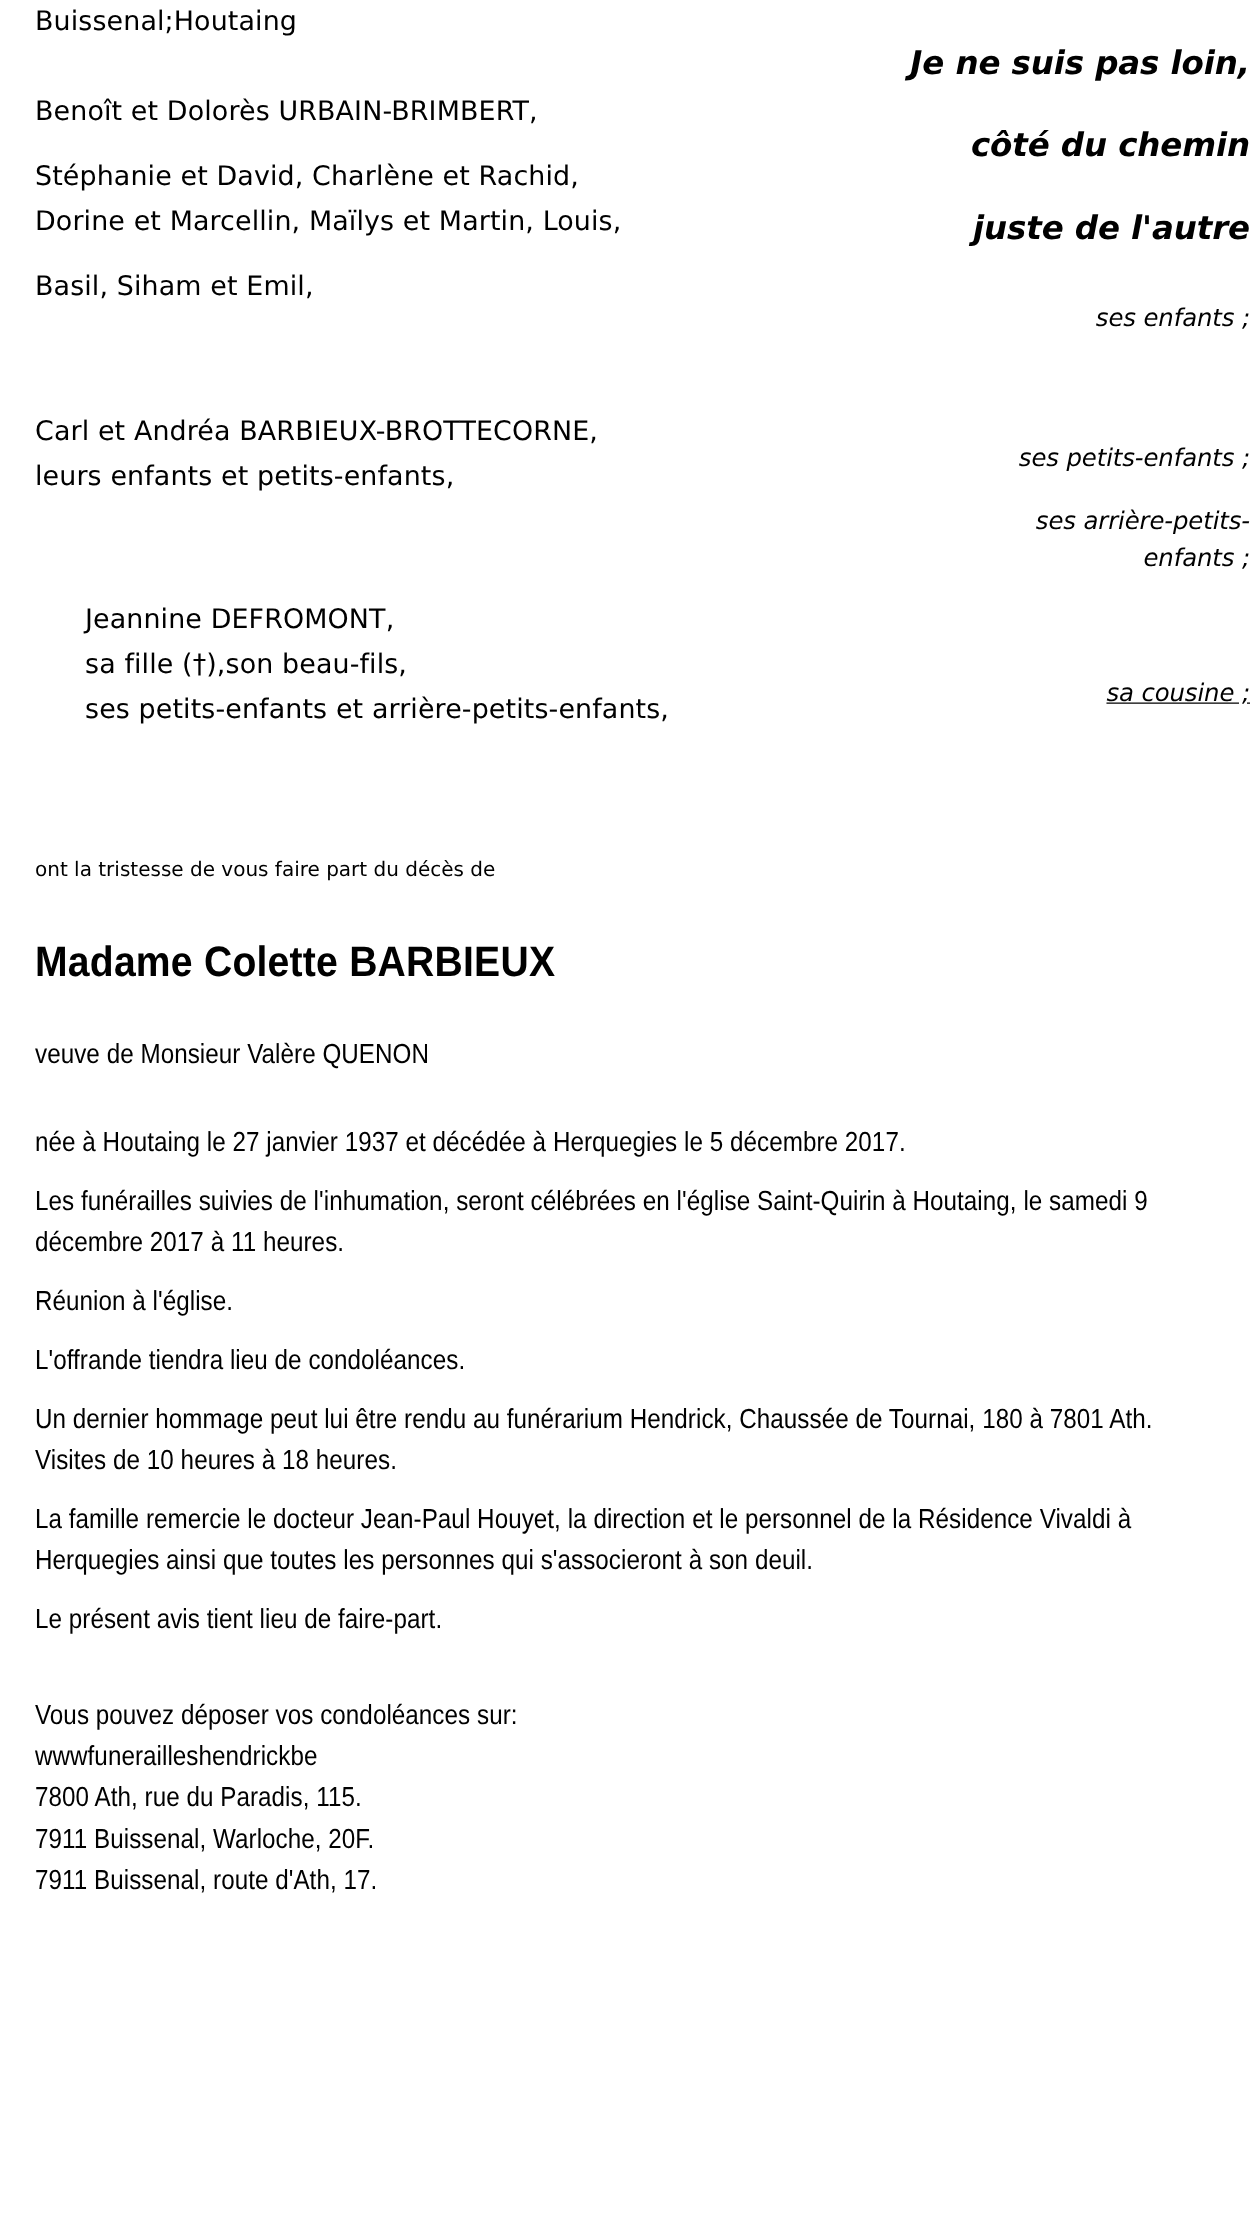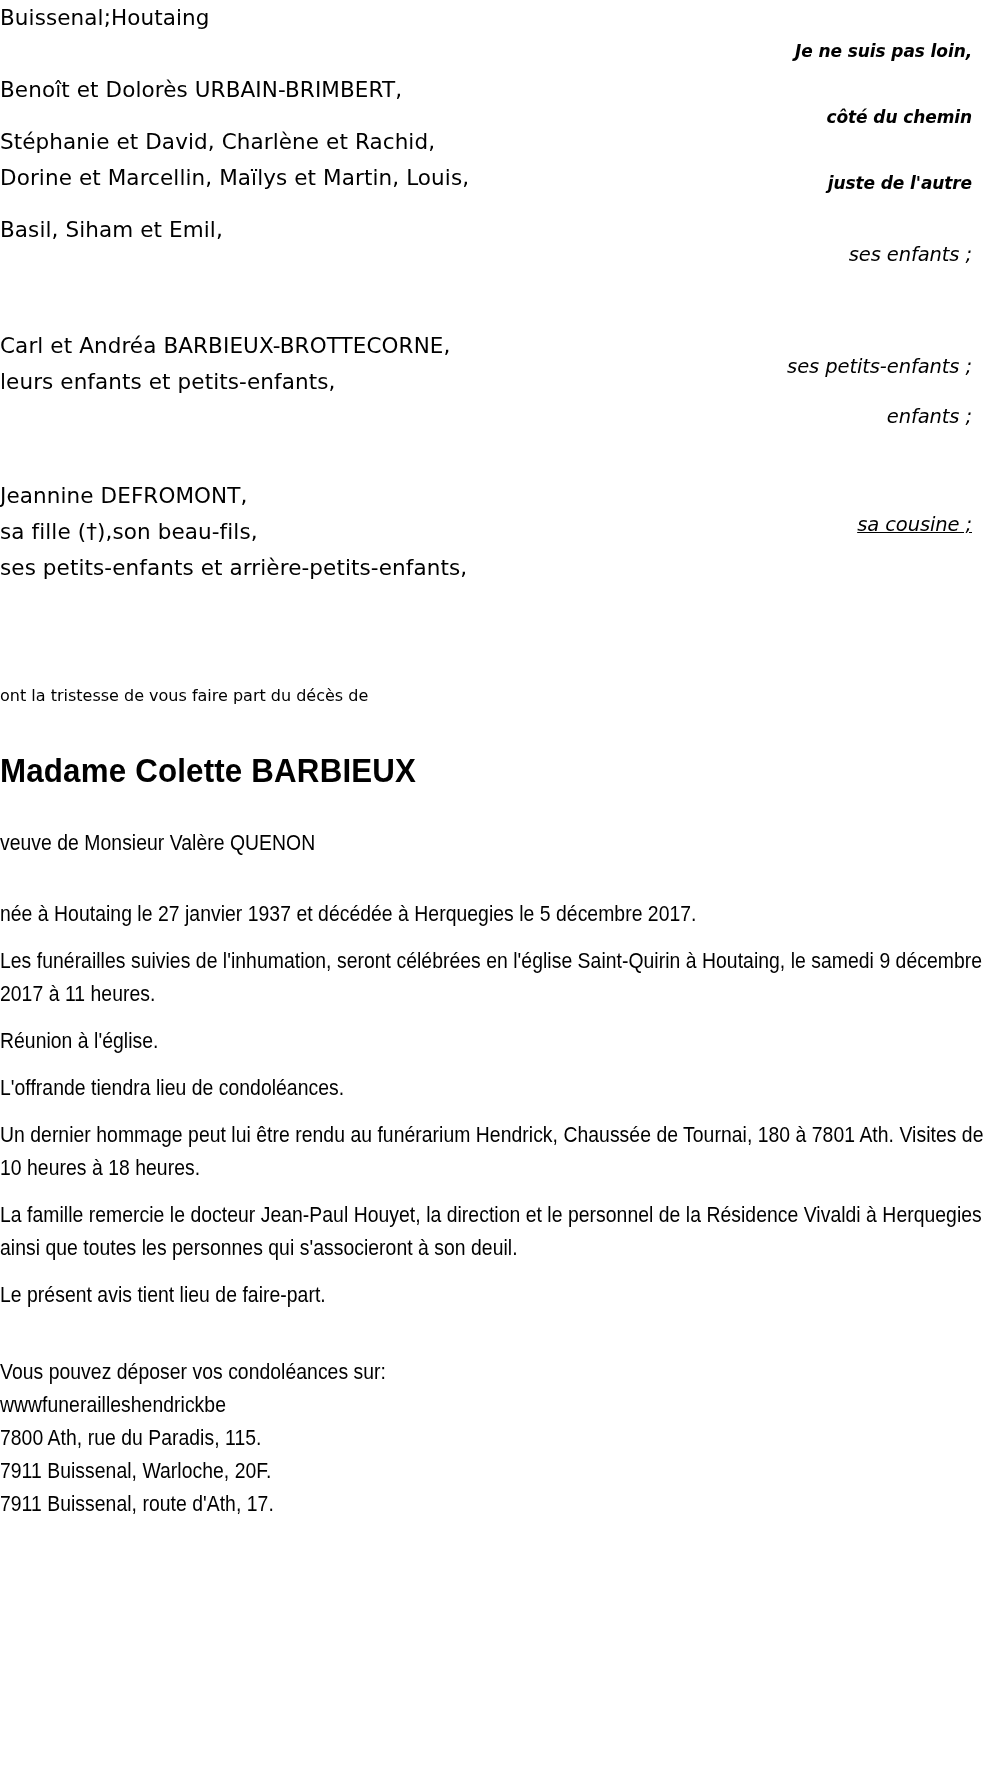--- a/index.html
+++ b/index.html
@@ -14,21 +14,21 @@
     font-family: "DejaVu Sans", sans-serif;
     color: #000000;
     overflow: hidden;
   }
 
   .page {
     position: relative;
     width: 1000px;
     height: 1776px;
     box-sizing: border-box;
-    padding: 0 0;
+    padding: 0 28px;
   }
 
   
   .top-block {
     position: relative;
     width: 972px;
   }
 
   .left-col {
     position: absolute;
@@ -51,27 +51,28 @@
     letter-spacing: 0.1px;
     white-space: nowrap;
   }
 
   .fam-group {
     margin-bottom: 16px;
   }
 
   .fam-group.tight {
     margin-bottom: 0;
+    margin-left: 40px;
   }
 
   
   .poem {
     font-style: italic;
     font-weight: bold;
-    font-size: 17px;
+    font-size: 26px;
     line-height: 30px;
     letter-spacing: -0.1px;
     margin-top: 36px;
   }
 
   
   .rel {
     font-style: italic;
     font-size: 19.5px;
     line-height: 30px;
@@ -156,20 +157,21 @@
         <div class="poem">Je ne suis pas loin,</div>
         <div class="poem">côté du chemin</div>
         <div class="poem">juste de l'autre</div>
       </div>
 
       <div class="rel" style="margin-top: 42px;">ses enfants ;</div>
 
       <div class="rel" style="margin-top: 82px;">ses petits-enfants ;</div>
 
       <div style="margin-top: 20px;">
+        <div class="rel">ses arrière-petits-</div>
         <div class="rel">enfants ;</div>
       </div>
 
 
       <div class="rel" style="margin-top: 78px; text-decoration: underline;">sa cousine ;</div>
 
     </div>
 
   </div>
 

